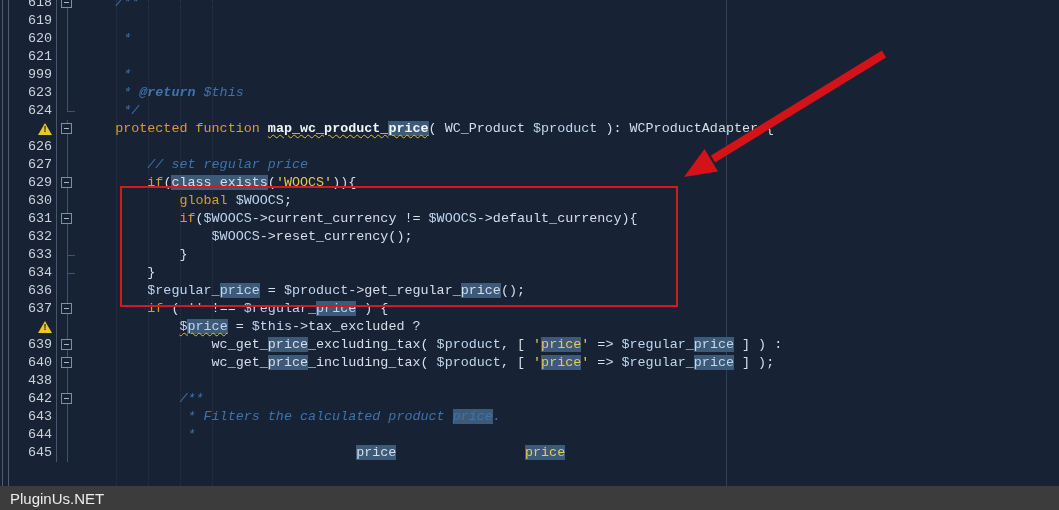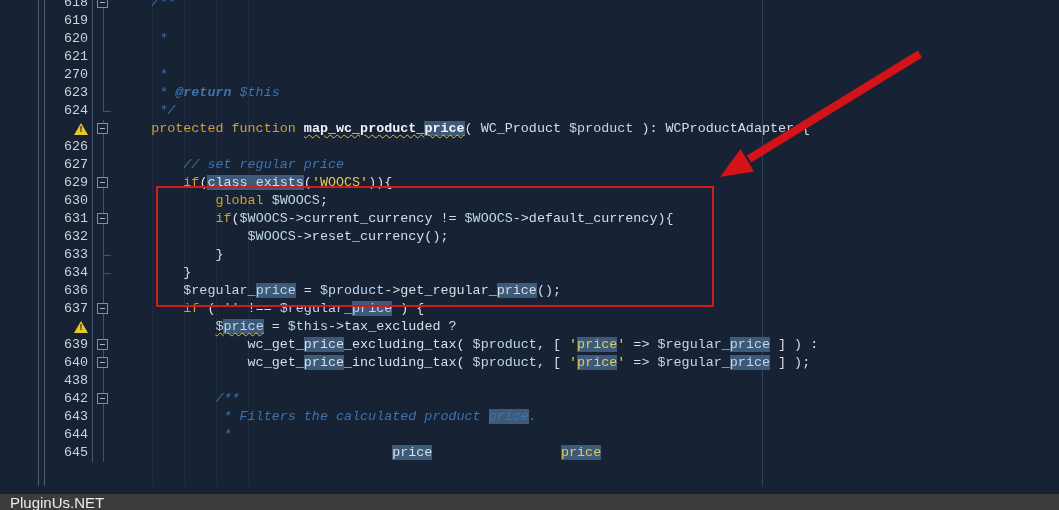--- a/index.html
+++ b/index.html
@@ -4,21 +4,21 @@
 <style>
   :root{
     --bg:#182235; --num:#ccd3da; --gutline:#46566c; --foldline:#3d5370;
     --guide:#26344c; --ruler:#2d4159; --hl:#3d5a78;
     --kw:#d2a02e; --str:#e2cc50; --com:#3d73ae; --var:#bfd6ee; --id:#d6dfe8; --fn:#f1f5fa;
     --red:#d31318; --sbbg:#3c3c3c;
   }
   html,body{margin:0;padding:0;background:#0f1624;}
   .screen{position:relative;width:1059px;height:510px;overflow:hidden;background:var(--bg);
           font-family:"Liberation Mono","DejaVu Sans Mono",monospace;}
-  .editor{position:absolute;left:0;top:0;right:0;height:486px;overflow:hidden;margin-left:36px;}
+  .editor{position:absolute;left:0;top:0;right:0;height:486px;overflow:hidden;}
   .guide{position:absolute;top:0;bottom:0;width:0;border-left:1px dotted var(--guide);}
   .ruler{position:absolute;top:0;bottom:0;left:726px;width:0;border-left:1px solid var(--ruler);}
   .left-strip{position:absolute;left:0;top:0;bottom:0;width:10px;}
   .left-strip::before,.left-strip::after{content:"";position:absolute;top:0;bottom:0;width:1px;background:#4c5c72;}
   .left-strip::before{left:2px}.left-strip::after{left:8px}
   .rows{position:absolute;left:0;top:-6px;right:0;}
   .row{display:flex;height:18px;line-height:18px;padding-left:10px;}
   .num{width:47px;box-sizing:border-box;text-align:right;padding-right:4px;color:var(--num);
        font-size:13.4px;border-right:1px solid var(--gutline);position:relative;flex:none;}
   .warn{position:absolute;right:4px;top:3px;width:14px;height:12px;background:#eac62e;
@@ -32,21 +32,21 @@
         border:1px solid #7e8fa4;background:var(--bg);}
   .fbox::after{content:"";position:absolute;left:2px;right:2px;top:4px;height:1px;background:#a7b6c8;}
   .code{white-space:pre;font-size:13.4px;color:var(--id);}
   .kw{color:var(--kw);} .str{color:var(--str);text-align:right;} .com{color:var(--com);font-style:italic;}
   .var{color:var(--var);} .id{color:var(--id);} .fn{color:var(--fn);font-weight:bold;}
   .b{font-weight:bold;} .hl{background:var(--hl);}
   .wavy{text-decoration-line:underline;text-decoration-style:wavy;text-decoration-color:#ddc02f;
         text-decoration-thickness:1px;text-underline-offset:2px;}
   .red-box{position:absolute;left:120px;top:186px;width:558px;height:121px;border:2px solid #d41a1a;box-sizing:border-box;z-index:5;}
   .arrow-svg{position:absolute;left:0;top:0;z-index:6;pointer-events:none;}
-  .statusbar{position:absolute;left:0;right:0;bottom:0;height:16px;background:var(--sbbg);
+  .statusbar{position:absolute;left:0;right:0;bottom:0;height:24px;background:var(--sbbg);
              display:flex;align-items:center;padding-left:10px;
              font-family:"Liberation Sans",sans-serif;font-size:15px;color:#ececec;}
 </style>
 </head>
 <body>
 
 <div class="screen">
   <div class="editor">
     <div class="guide" style="left:116px"></div>
     <div class="guide" style="left:148px"></div>
@@ -69,21 +69,21 @@
         <div class="row">
           <div class="num">620</div>
           <div class="fold f-line"></div>
           <div class="code"><span class="com">     *</span></div>
         </div>
         <div class="row">
           <div class="num">621</div>
           <div class="fold f-line"></div>
         </div>
         <div class="row">
-          <div class="num">270</div>
+          <div class="num">999</div>
           <div class="fold f-line"></div>
           <div class="code"><span class="com">     *</span></div>
         </div>
         <div class="row">
           <div class="num">623</div>
           <div class="fold f-line"></div>
           <div class="code"><span class="com">     * </span><span class="com b">@return</span><span class="com"> $this</span></div>
         </div>
         <div class="row">
           <div class="num">624</div>

